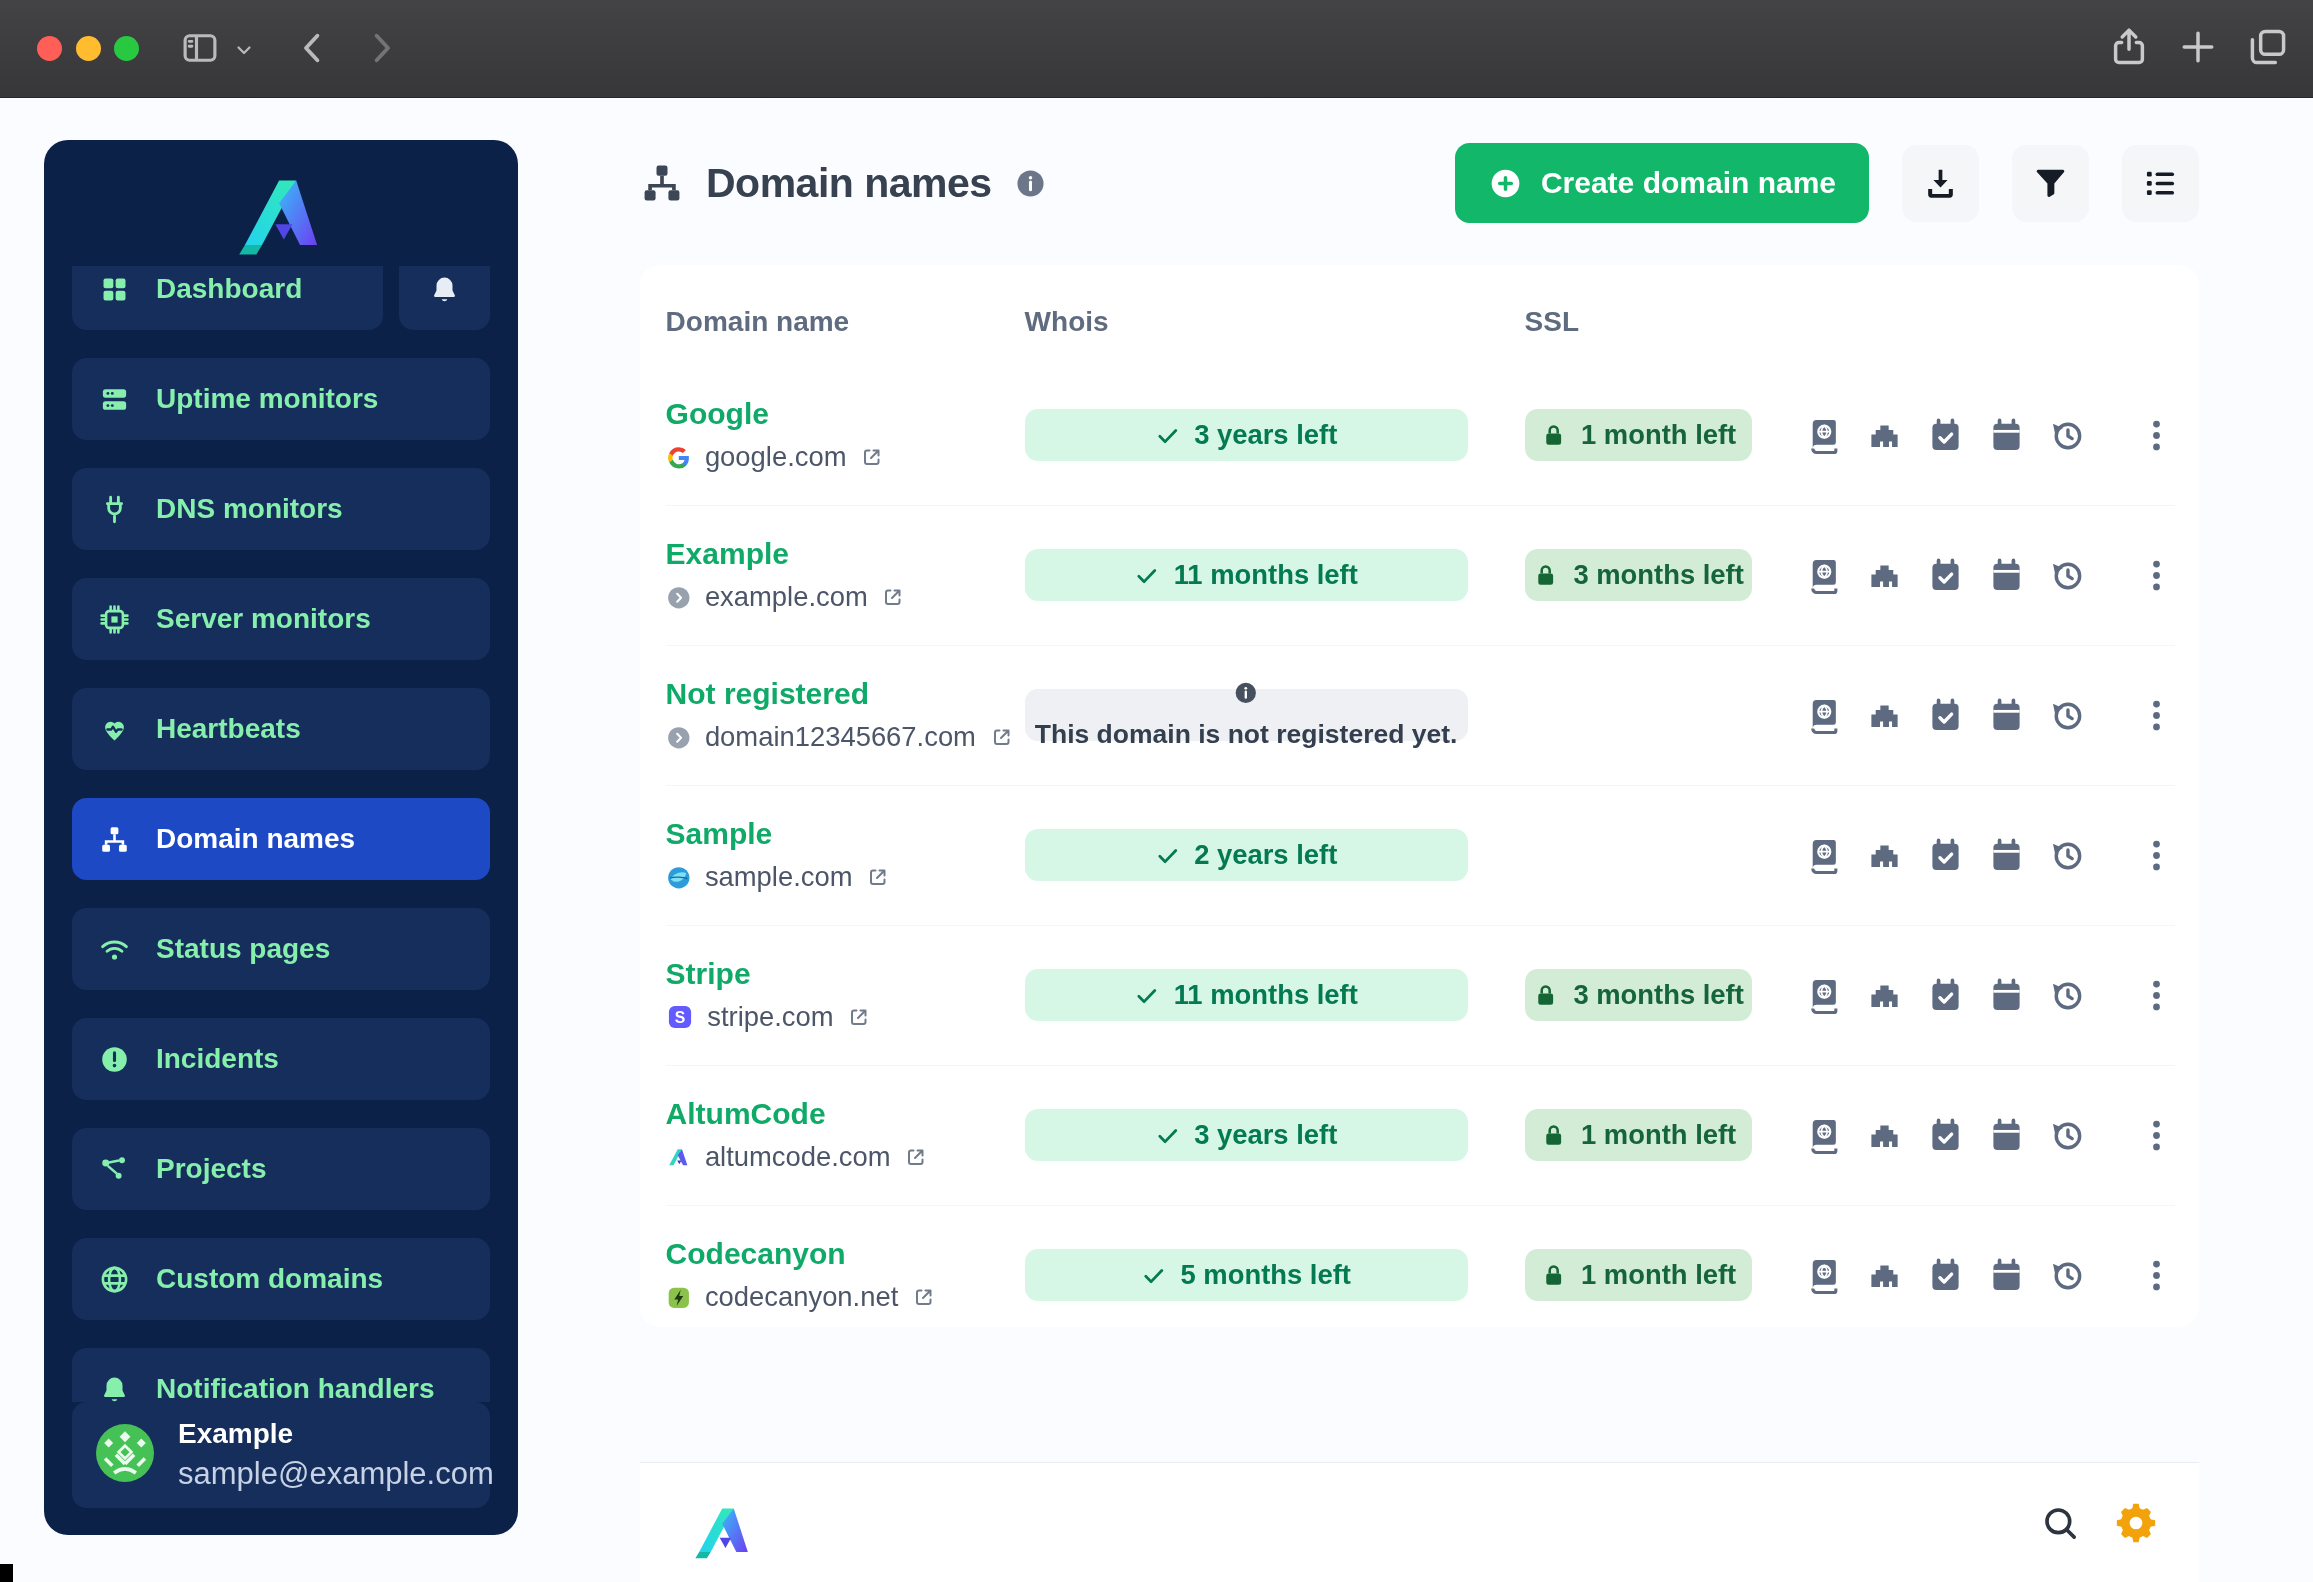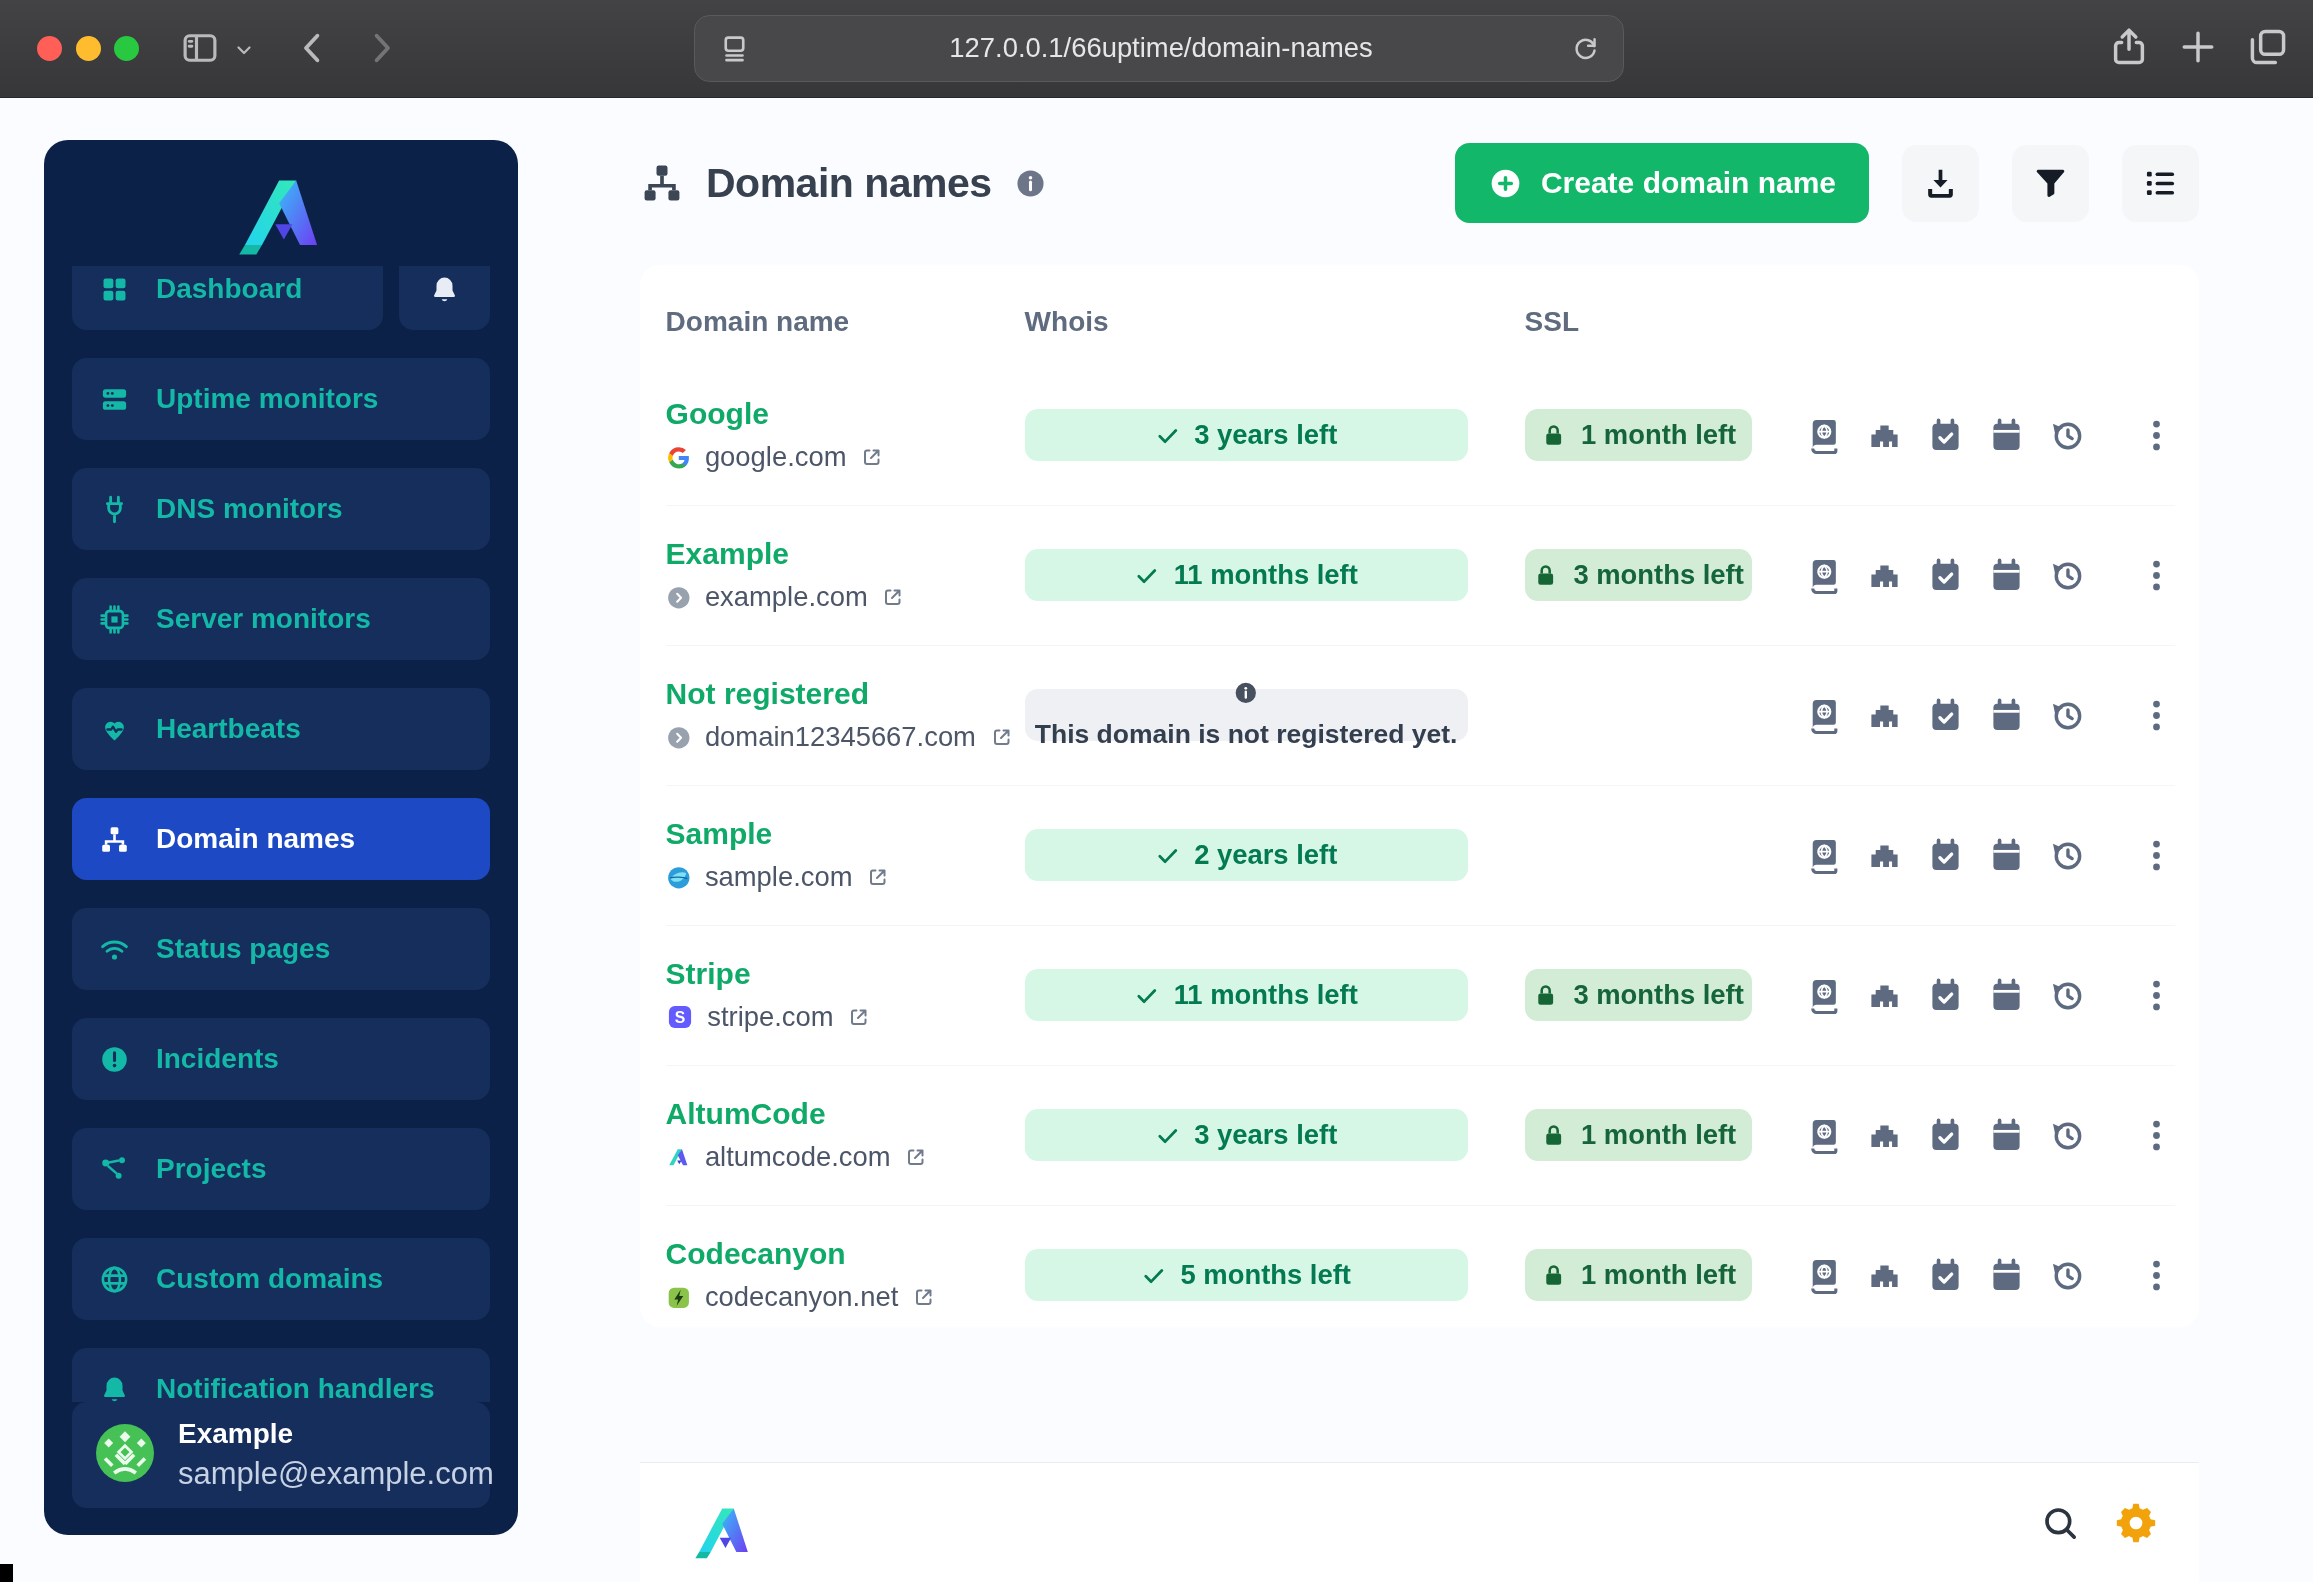--- a/index.html
+++ b/index.html
@@ -20,21 +20,21 @@
   .url-text{flex:1;text-align:center;color:#e6e6e8;font-size:27.4px;}
 
   
   .sidebar{position:absolute;left:44px;top:140px;width:474px;height:1395px;
            background:#0c2148;border-radius:24px;display:flex;flex-direction:column;}
   .logo-wrap{height:113px;display:flex;align-items:flex-end;justify-content:center;padding-top:12.8px;flex:none;}
   .nav{flex:1;overflow:hidden;padding:7.3px 28px 0 28px;}
   .nav-row{display:flex;gap:16.4px;margin-bottom:28px;}
   .nav-row.first{margin-top:-25px;}
   .nav-item{flex:1;height:82px;background:#152e5c;border-radius:14.6px;display:flex;
-            align-items:center;gap:25.6px;padding:0 27.4px;color:#14b8a6;
+            align-items:center;gap:25.6px;padding:0 27.4px;color:#86efac;
             font-size:28px;font-weight:600;cursor:pointer;}
   .nav-item .ic{font-size:31px;}
   .nav-item.active{background:#1d49c4;color:#ffffff;}
   .bell-btn{width:91px;flex:none;background:#152e5c;border-radius:14.6px;display:flex;
             align-items:center;justify-content:center;color:#e7ecf5;font-size:31px;}
   .user-card{margin:auto 28px 27.4px 28px;background:#152e5c;border-radius:14.6px;
              padding:15.5px 24px;display:flex;gap:24px;align-items:center;}
   .user-name{font-size:28px;font-weight:700;color:#ffffff;}
   .user-email{font-size:31px;color:#c7d2e4;margin-top:6.4px;}
 
@@ -117,35 +117,20 @@
   <span class="tbtn ic" style="left:292px;top:27.4px;font-size:42px;">
       <svg viewBox="0 0 24 24">
         <path d="M14.5 5L8 12l6.5 7" fill="none" stroke="currentColor" stroke-width="2.2" stroke-linecap="round" stroke-linejoin="round"></path>
       </svg>
     </span>
   <span class="tbtn ic" style="left:360px;top:27.4px;font-size:42px;color:#737476;">
       <svg viewBox="0 0 24 24">
         <path d="M9.5 5L16 12l-6.5 7" fill="none" stroke="currentColor" stroke-width="2.2" stroke-linecap="round" stroke-linejoin="round"></path>
       </svg>
     </span>
-  <div class="url-field">
-    <span class="ic" style="font-size:35px;color:#c9c9cb;">
-        <svg viewBox="0 0 24 24">
-          <rect x="6" y="4.5" width="12" height="9" rx="1.8" fill="none" stroke="currentColor" stroke-width="1.8"></rect>
-          <path d="M6.5 16.8h11M6.5 20h11" stroke="currentColor" stroke-width="1.8" stroke-linecap="round"></path>
-        </svg>
-      </span>
-    <span class="url-text">127.0.0.1/66uptime/domain-names</span>
-    <span class="ic" style="font-size:31px;color:#c9c9cb;">
-        <svg viewBox="0 0 24 24">
-          <path d="M18.8 10.2A7 7 0 1 0 19 13.5" fill="none" stroke="currentColor" stroke-width="1.9" stroke-linecap="round"></path>
-          <path d="M19 4.8v5h-5" fill="none" stroke="currentColor" stroke-width="1.9" stroke-linecap="round" stroke-linejoin="round"></path>
-        </svg>
-      </span>
-  </div>
   <span class="tbtn ic" style="left:2107px;top:25px;font-size:44px;color:#c9c9cb;">
       <svg viewBox="0 0 24 24">
         <path d="M8 9.5H6.5a1.8 1.8 0 0 0-1.8 1.8v7.4a1.8 1.8 0 0 0 1.8 1.8h11a1.8 1.8 0 0 0 1.8-1.8v-7.4a1.8 1.8 0 0 0-1.8-1.8H16" fill="none" stroke="currentColor" stroke-width="1.9" stroke-linecap="round"></path>
         <path d="M12 3.2v10M8.3 6.5L12 2.8l3.7 3.7" fill="none" stroke="currentColor" stroke-width="1.9" stroke-linecap="round" stroke-linejoin="round"></path>
       </svg>
     </span>
   <span class="tbtn ic" style="left:2176px;top:25px;font-size:44px;color:#c9c9cb;">
       <svg viewBox="0 0 24 24">
         <path d="M12 4.5v15M4.5 12h15" stroke="currentColor" stroke-width="1.9" stroke-linecap="round"></path>
       </svg>

